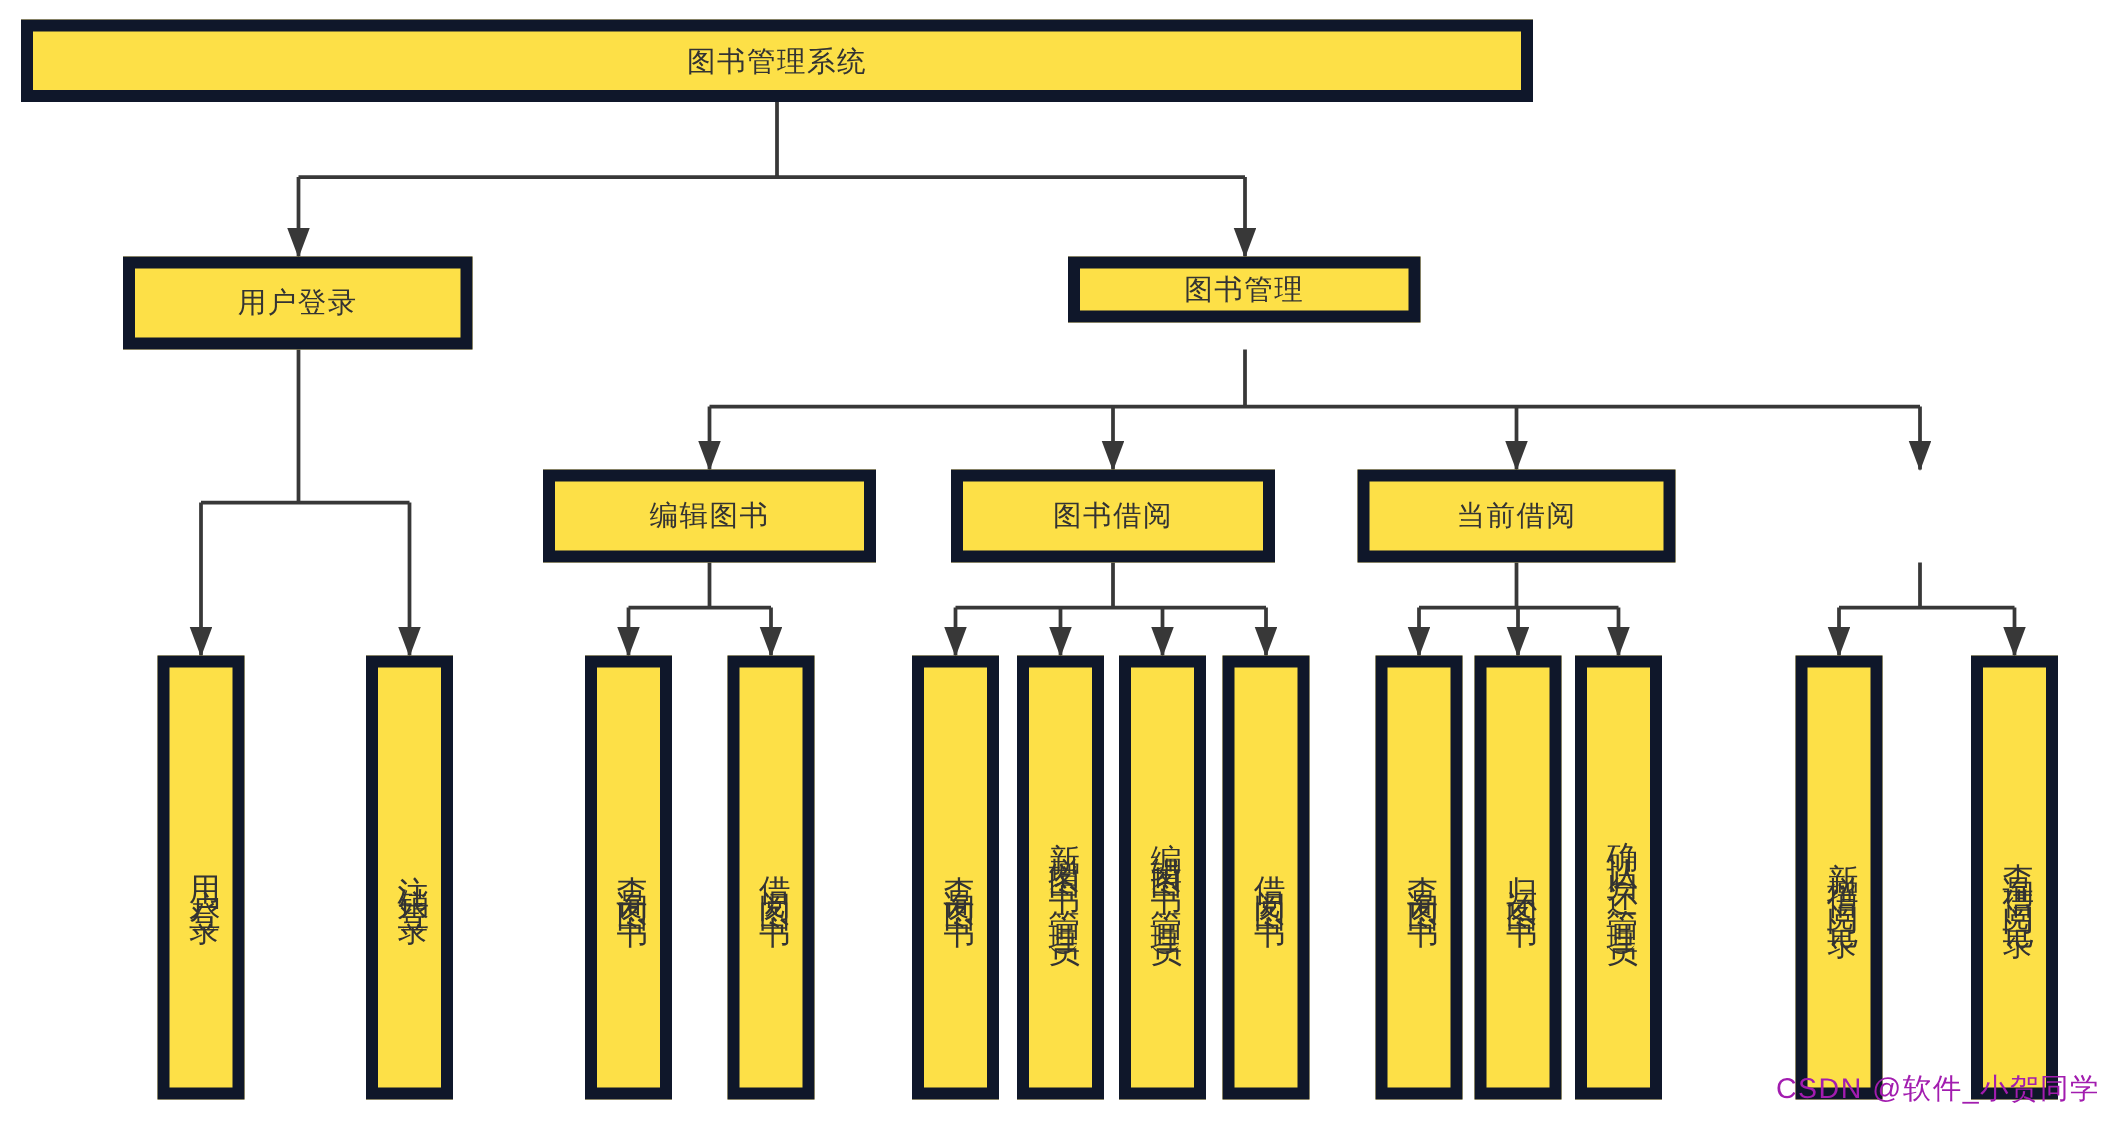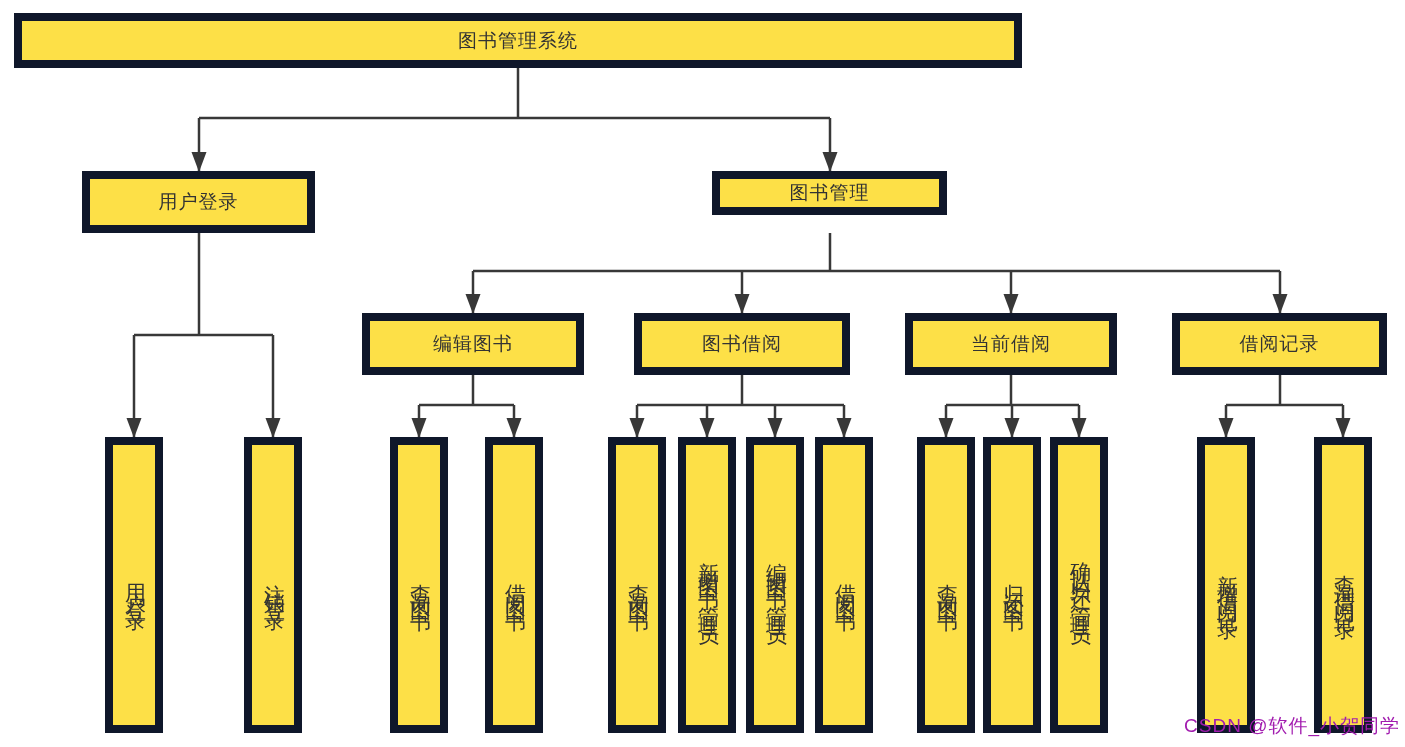--- a/index.html
+++ b/index.html
@@ -105,21 +105,20 @@
   </svg>
 
   <div class="node h-node" style="left:14px; top:13px; width:1008px; height:55px;">图书管理系统</div>
 
   <div class="node h-node" style="left:82px; top:171px; width:233px; height:62px;">用户登录</div>
   <div class="node h-node" style="left:712px; top:171px; width:235px; height:44px;">图书管理</div>
 
   <div class="node h-node" style="left:362px; top:313px; width:222px; height:62px;">编辑图书</div>
   <div class="node h-node" style="left:905px; top:313px; width:212px; height:62px;">当前借阅</div>
   <div class="node h-node" style="left:634px; top:313px; width:216px; height:62px;">图书借阅</div>
-  <div class="node h-node" style="left:1172px; top:313px; width:215px; height:62px;">借阅记录</div>
 
   <div class="node v-node" style="left:105px; top:437px; width:58px; height:296px;">用户登录</div>
   <div class="node v-node" style="left:244px; top:437px; width:58px; height:296px;">注销登录</div>
 
   <div class="node v-node" style="left:390px; top:437px; width:58px; height:296px;">查询图书</div>
   <div class="node v-node" style="left:485px; top:437px; width:58px; height:296px;">借阅图书</div>
 
   <div class="node v-node" style="left:608px; top:437px; width:58px; height:296px;">查询图书</div>
   <div class="node v-node" style="left:678px; top:437px; width:58px; height:296px;">新增图书（管理员）</div>
   <div class="node v-node" style="left:746px; top:437px; width:58px; height:296px;">编辑图书（管理员）</div>

